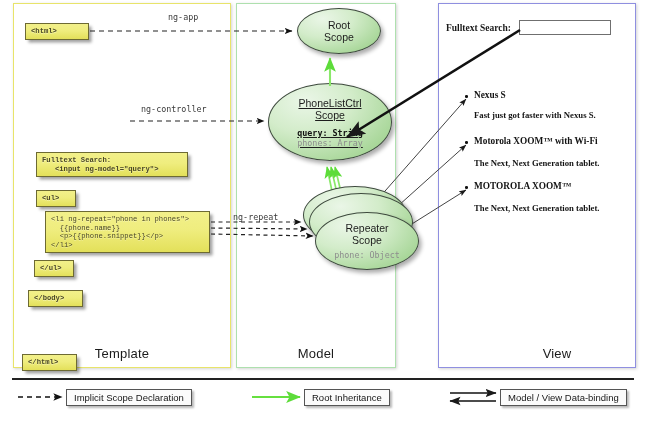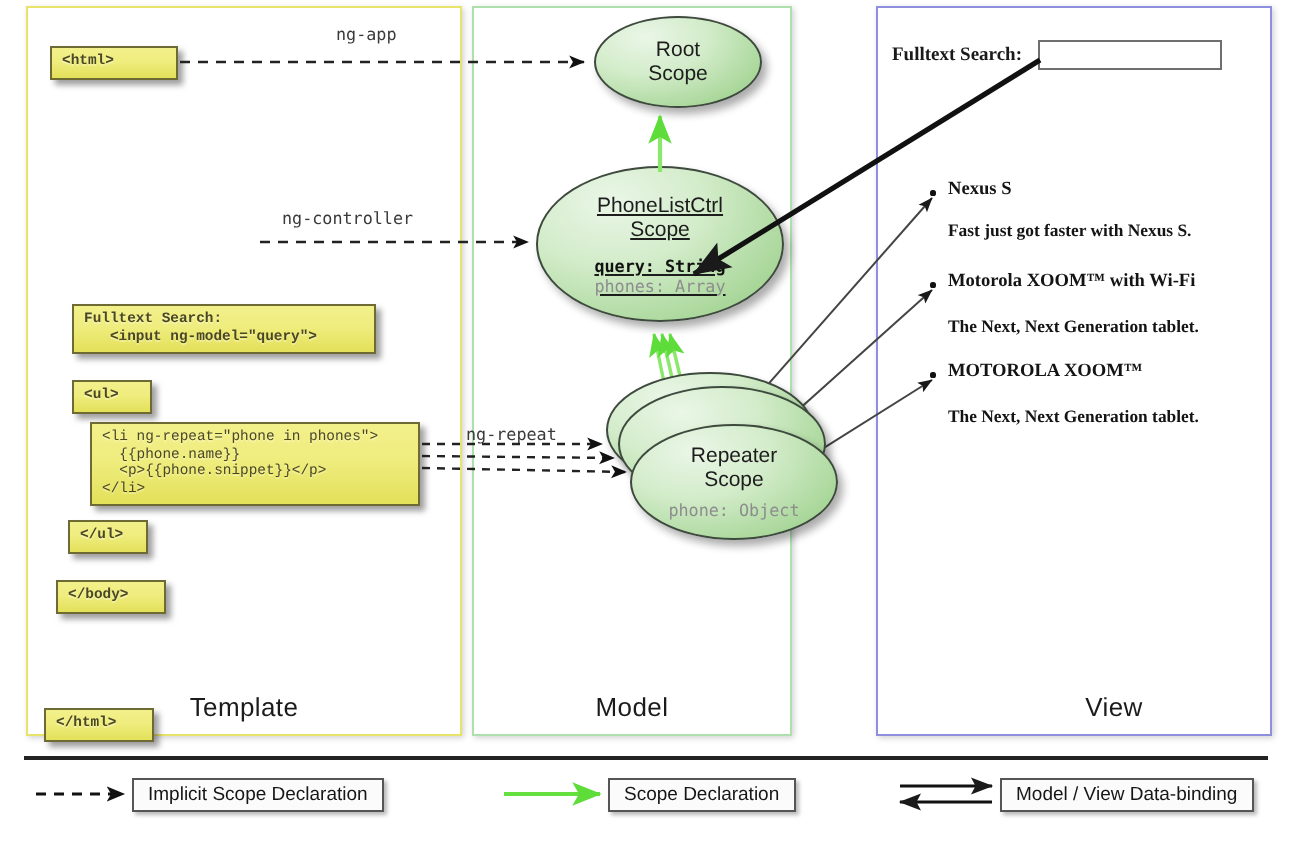--- a/index.html
+++ b/index.html
@@ -209,16 +209,16 @@
     </g>
     <g>
       <line x1="450" y1="393" x2="496" y2="393" stroke="#111" stroke-width="1.5" marker-end="url(#ah-thin)"></line>
       <line x1="496" y1="401" x2="450" y2="401" stroke="#111" stroke-width="1.5" marker-end="url(#ah-thin)"></line>
     </g>
   </svg>
 
   <div id="legend-rule"></div>
 
   <div class="legend-box" style="left:66px;top:389px;">Implicit Scope Declaration</div>
-  <div class="legend-box" style="left:304px;top:389px;">Scope Declaration</div>
+  <div class="legend-box" style="left:304px;top:389px;">Root Inheritance</div>
   <div class="legend-box" style="left:500px;top:389px;">Model / View Data-binding</div>
 
 </div>
 
 </body></html>

